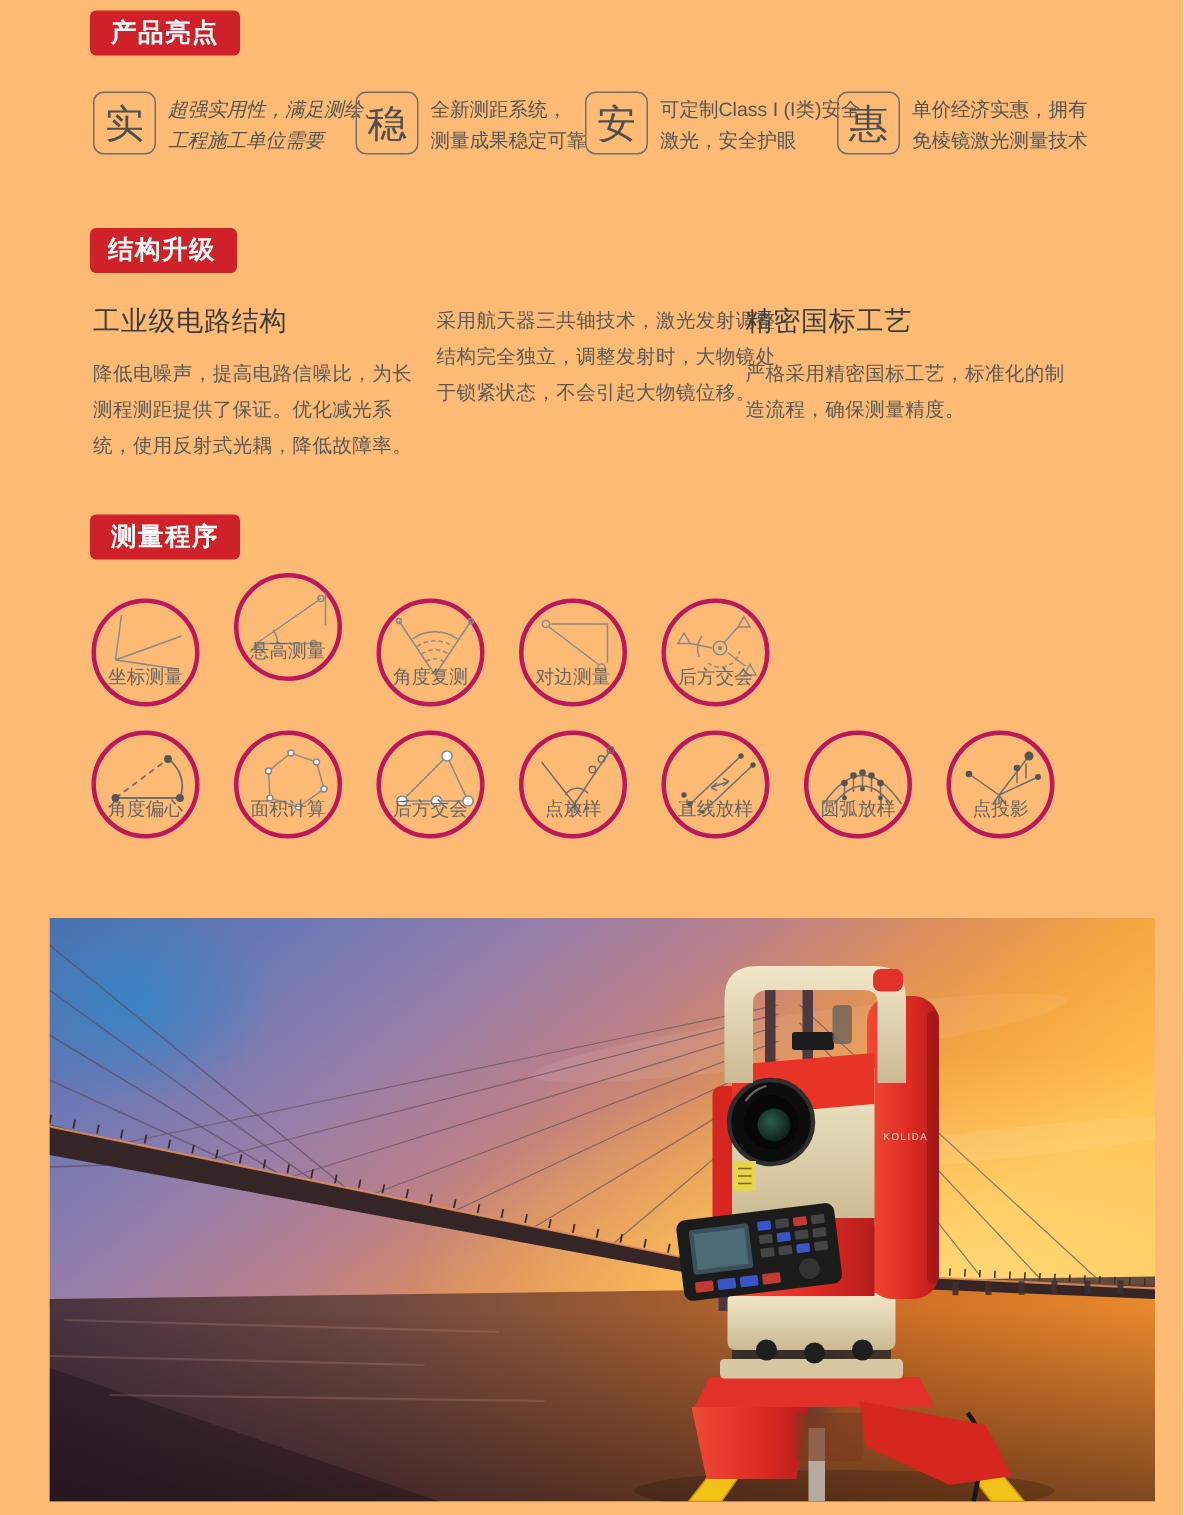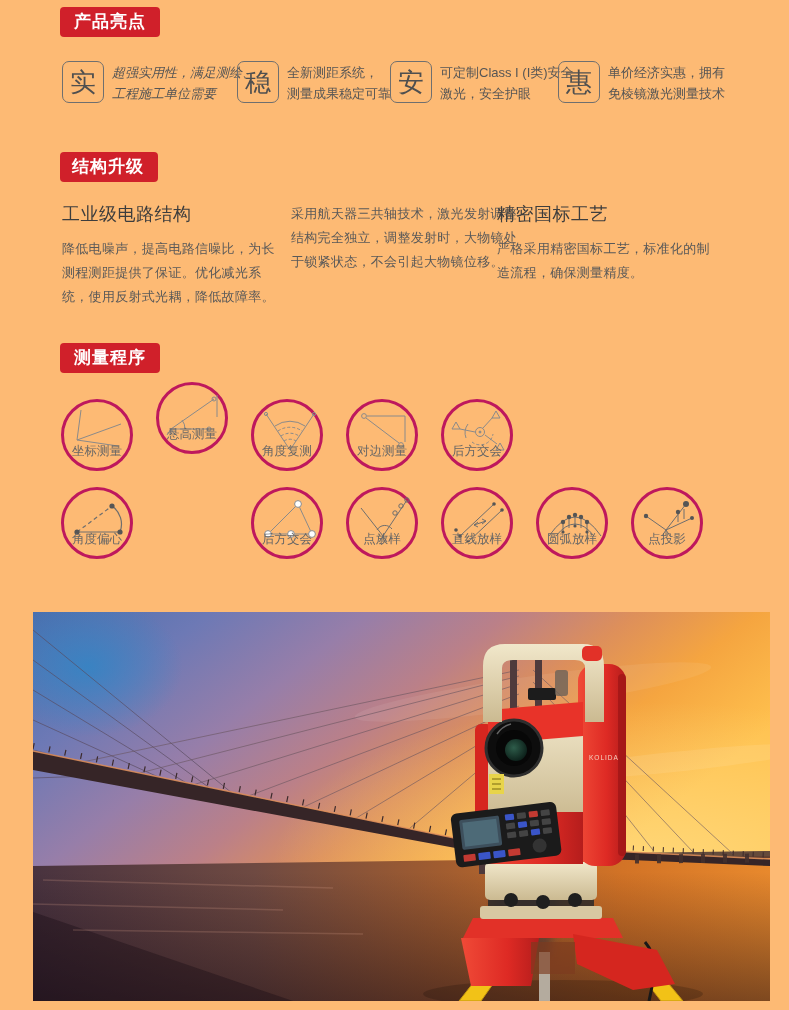--- a/index.html
+++ b/index.html
@@ -122,20 +122,34 @@
         <path d="M13,40 L56,40"></path>
         <path d="M13,40 L48,14" stroke-dasharray="4 3"></path>
         <path d="M56,40 A22,22 0 0 0 48,14"></path>
       </g>
       <circle cx="13" cy="40" r="2.6" fill="#555"></circle>
         <circle cx="56" cy="40" r="2.6" fill="#555"></circle>
         <circle cx="48" cy="14" r="2.6" fill="#555"></circle>
     </svg>
     <div class="lbl">角度偏心</div>
   </div>
+  <div class="prog" style="left:156px;top:487px;">
+    <svg width="72" height="50" viewBox="0 0 72 50">
+      <g stroke="#8a8a8a" fill="none" stroke-width="1">
+        <path d="M20,22 L35,10 L52,16 L57,34 L40,46 L21,40 Z"></path>
+        <circle cx="20" cy="22" r="2" fill="#fff"></circle>
+          <circle cx="35" cy="10" r="2" fill="#fff"></circle>
+        <circle cx="52" cy="16" r="2" fill="#fff"></circle>
+          <circle cx="57" cy="34" r="2" fill="#fff"></circle>
+        <circle cx="40" cy="46" r="2" fill="#fff"></circle>
+          <circle cx="21" cy="40" r="2" fill="#fff"></circle>
+      </g>
+    </svg>
+    <div class="lbl">面积计算</div>
+  </div>
   <div class="prog" style="left:251px;top:487px;">
     <svg width="72" height="50" viewBox="0 0 72 50">
       <g stroke="#8a8a8a" fill="none" stroke-width="1">
         <path d="M14,42 L58,42 L44,12 Z"></path>
         <circle cx="14" cy="42" r="3.4" fill="#fff"></circle>
           <circle cx="58" cy="42" r="3.4" fill="#fff"></circle>
         <circle cx="44" cy="12" r="3.4" fill="#fff"></circle>
           <circle cx="37" cy="42" r="3.4" fill="#fff"></circle>
       </g>
     </svg>

